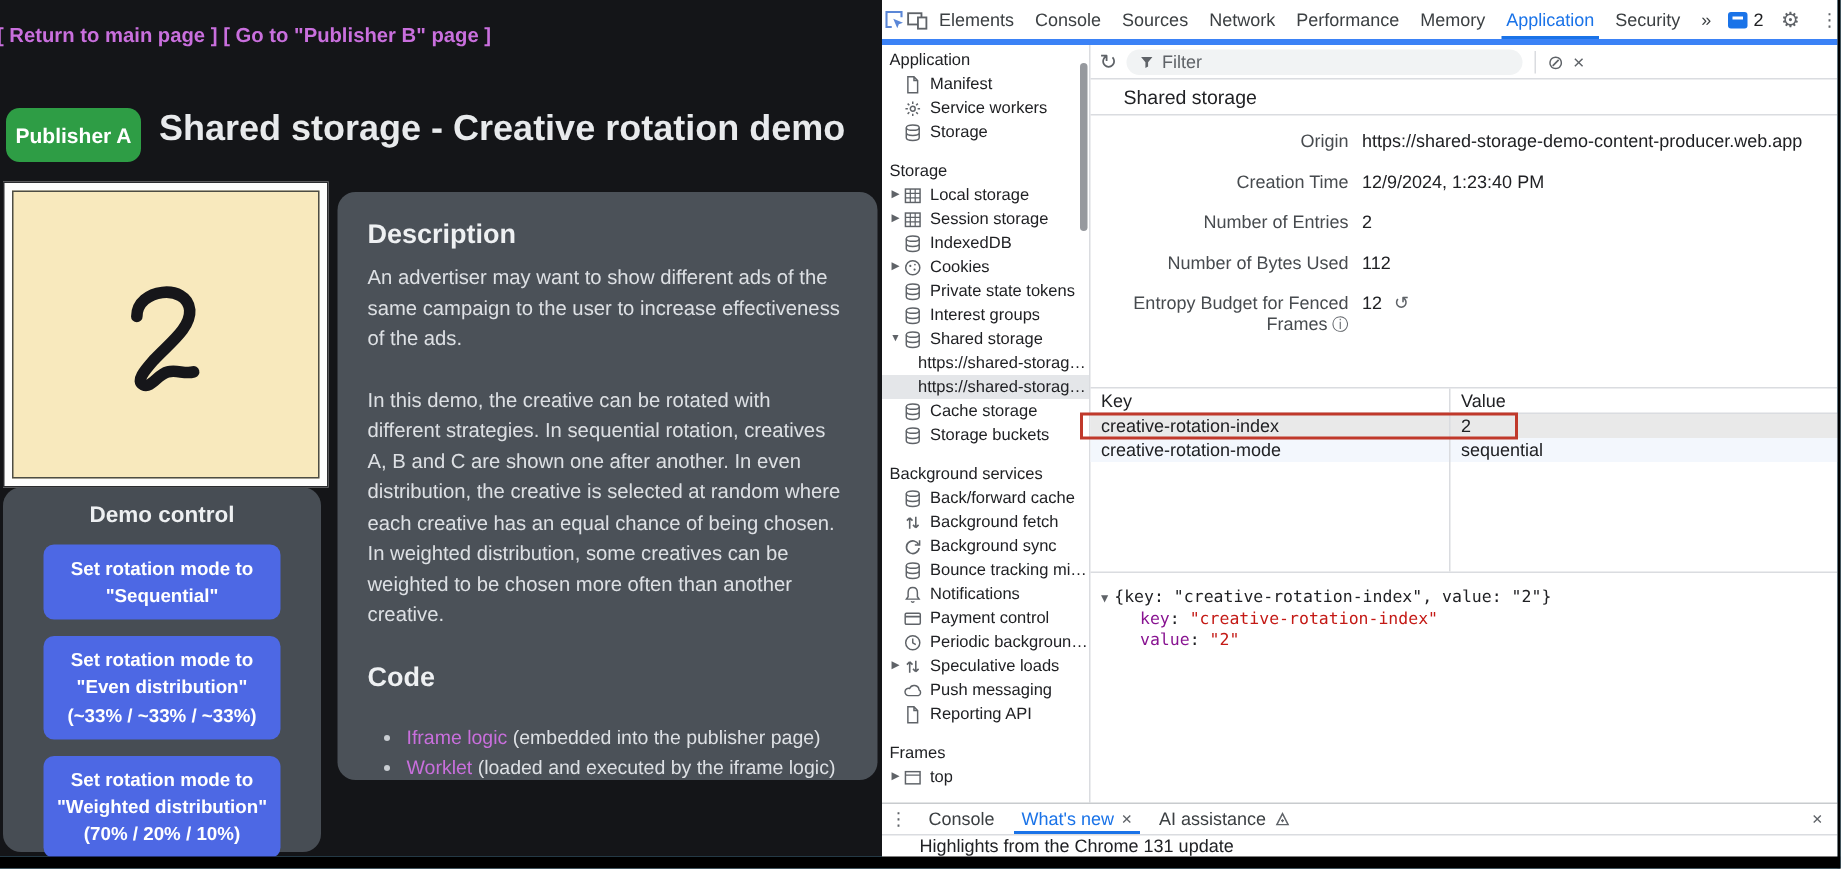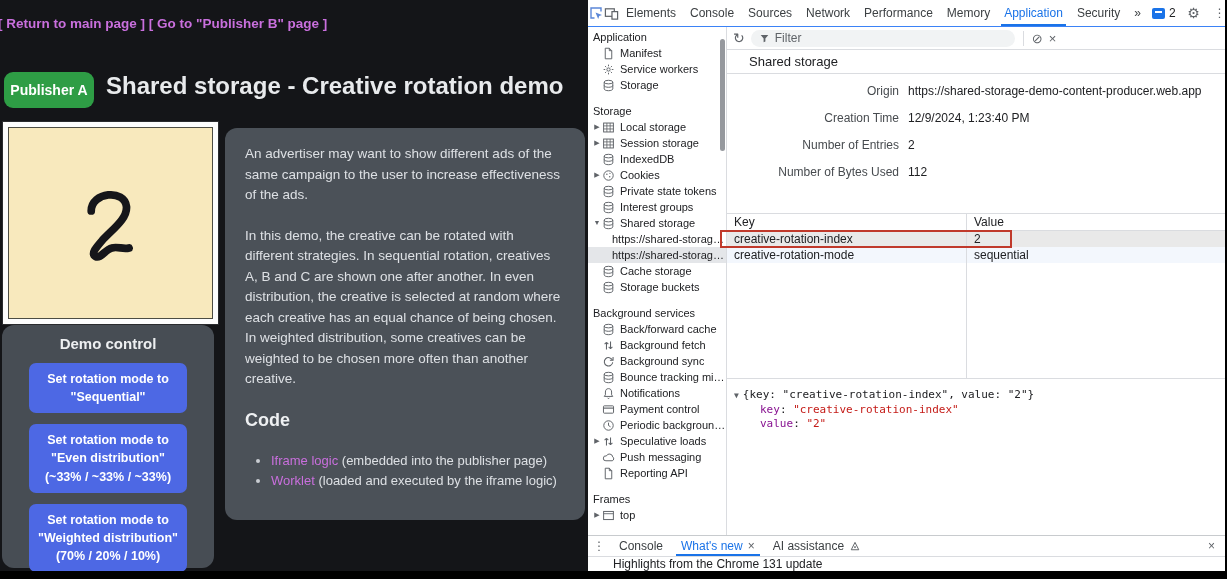--- a/index.html
+++ b/index.html
@@ -27,21 +27,21 @@
   .desc-card ul li::marker{color:#c9cdd2;}
   .desc-card .plink{color:#c96fdd;cursor:pointer;}
   .demo-card{position:absolute;left:2px;top:325px;width:212px;height:243px;background:#474d54;border-radius:12px;
              box-sizing:border-box;padding-top:10px;text-align:center;}
   .demo-title{font-size:15px;font-weight:bold;color:#edeff1;}
   .demo-btn{display:block;margin:11px auto 0 auto;width:158px;background:#4d68e4;border:none;border-radius:7px;
             color:#fff;font-family:"Liberation Sans",sans-serif;font-size:12.5px;font-weight:bold;line-height:1.45;
             padding:7px 6px;white-space:pre-line;cursor:pointer;}
   
   .devtools{position:absolute;left:588px;top:0;width:637px;height:571px;background:#fff;color:#202124;font-size:12px;}
-  .tabbar{height:26px;border-bottom:1px solid #3b82f6;display:flex;align-items:stretch;}
+  .tabbar{height:26px;border-bottom:4px solid #3b82f6;display:flex;align-items:stretch;}
   .tb-icon{width:24px;display:flex;align-items:center;justify-content:center;color:#5f6368;cursor:pointer;}
   .dt-tab{display:flex;align-items:center;padding:0 7px;color:#3c4043;cursor:pointer;white-space:nowrap;
           font-size:12px;position:relative;}
   .dt-tab.active{color:#1a73e8;}
   .dt-tab.active::after{content:"";position:absolute;left:4px;right:4px;bottom:0;height:2px;background:#1a73e8;}
   .tb-right{margin-left:auto;display:flex;align-items:center;gap:2px;padding-right:4px;}
   .issues{display:flex;align-items:center;gap:4px;padding:0 4px;cursor:pointer;}
   .issues .iic{width:13px;height:11px;background:#1a73e8;border-radius:2px;position:relative;}
   .issues .iic::after{content:"";position:absolute;left:3px;top:3px;width:7px;height:2px;background:#fff;}
   .dt-body{display:flex;height:509px;}
@@ -185,20 +185,21 @@
     <div class="badge">Publisher A</div>
     <h1 class="page-title">Shared storage - Creative rotation demo</h1>
     <div class="creative">
       <div class="creative-inner">
         <svg width="86" height="96" viewBox="0 0 100 100">
           <path d="M27 36 C 27 14, 66 10, 68 31 C 69 45, 52 57, 40 70 C 33 78, 26 86, 32 89 C 38 92, 43 81, 51 79 C 58 77, 64 81, 71 79" fill="none" stroke="#16161a" stroke-width="9" stroke-linecap="round"></path>
         </svg>
       </div>
     </div>
     <div class="desc-card">
+      <h2>Description</h2>
       <p>An advertiser may want to show different ads of the same campaign to the user to increase effectiveness of the ads.</p>
       <p>In this demo, the creative can be rotated with different strategies. In sequential rotation, creatives A, B and C are shown one after another. In even distribution, the creative is selected at random where each creative has an equal chance of being chosen. In weighted distribution, some creatives can be weighted to be chosen more often than another creative.</p>
       <h2>Code</h2>
       <ul id="code-bullets">
           <li><span class="plink">Iframe logic</span><span> (embedded into the publisher page)</span></li>
           <li><span class="plink">Worklet</span><span> (loaded and executed by the iframe logic)</span></li>
         </ul>
     </div>
     <div class="demo-card">
       <div class="demo-title">Demo control</div>
@@ -498,20 +499,24 @@
               <div class="field-value"><span>12/9/2024, 1:23:40 PM</span></div>
             </div>
             <div class="field-row">
               <div class="field-label">Number of Entries</div>
               <div class="field-value"><span>2</span></div>
             </div>
             <div class="field-row">
               <div class="field-label">Number of Bytes Used</div>
               <div class="field-value"><span>112</span></div>
             </div>
+            <div class="field-row">
+              <div class="field-label">Entropy Budget for Fenced Frames<span class="info-ic">ⓘ</span></div>
+              <div class="field-value"><span>12</span><span class="reset-ic">↺</span></div>
+            </div>
           </div>
         <div class="dgrid">
           <div class="dg-row dg-head">
             <div class="c1">Key</div>
             <div class="c2">Value</div>
           </div>
           <div id="dg-rows">
               <div class="dg-row selected">
                 <div class="c1">creative-rotation-index</div>
                 <div class="c2">2</div>

